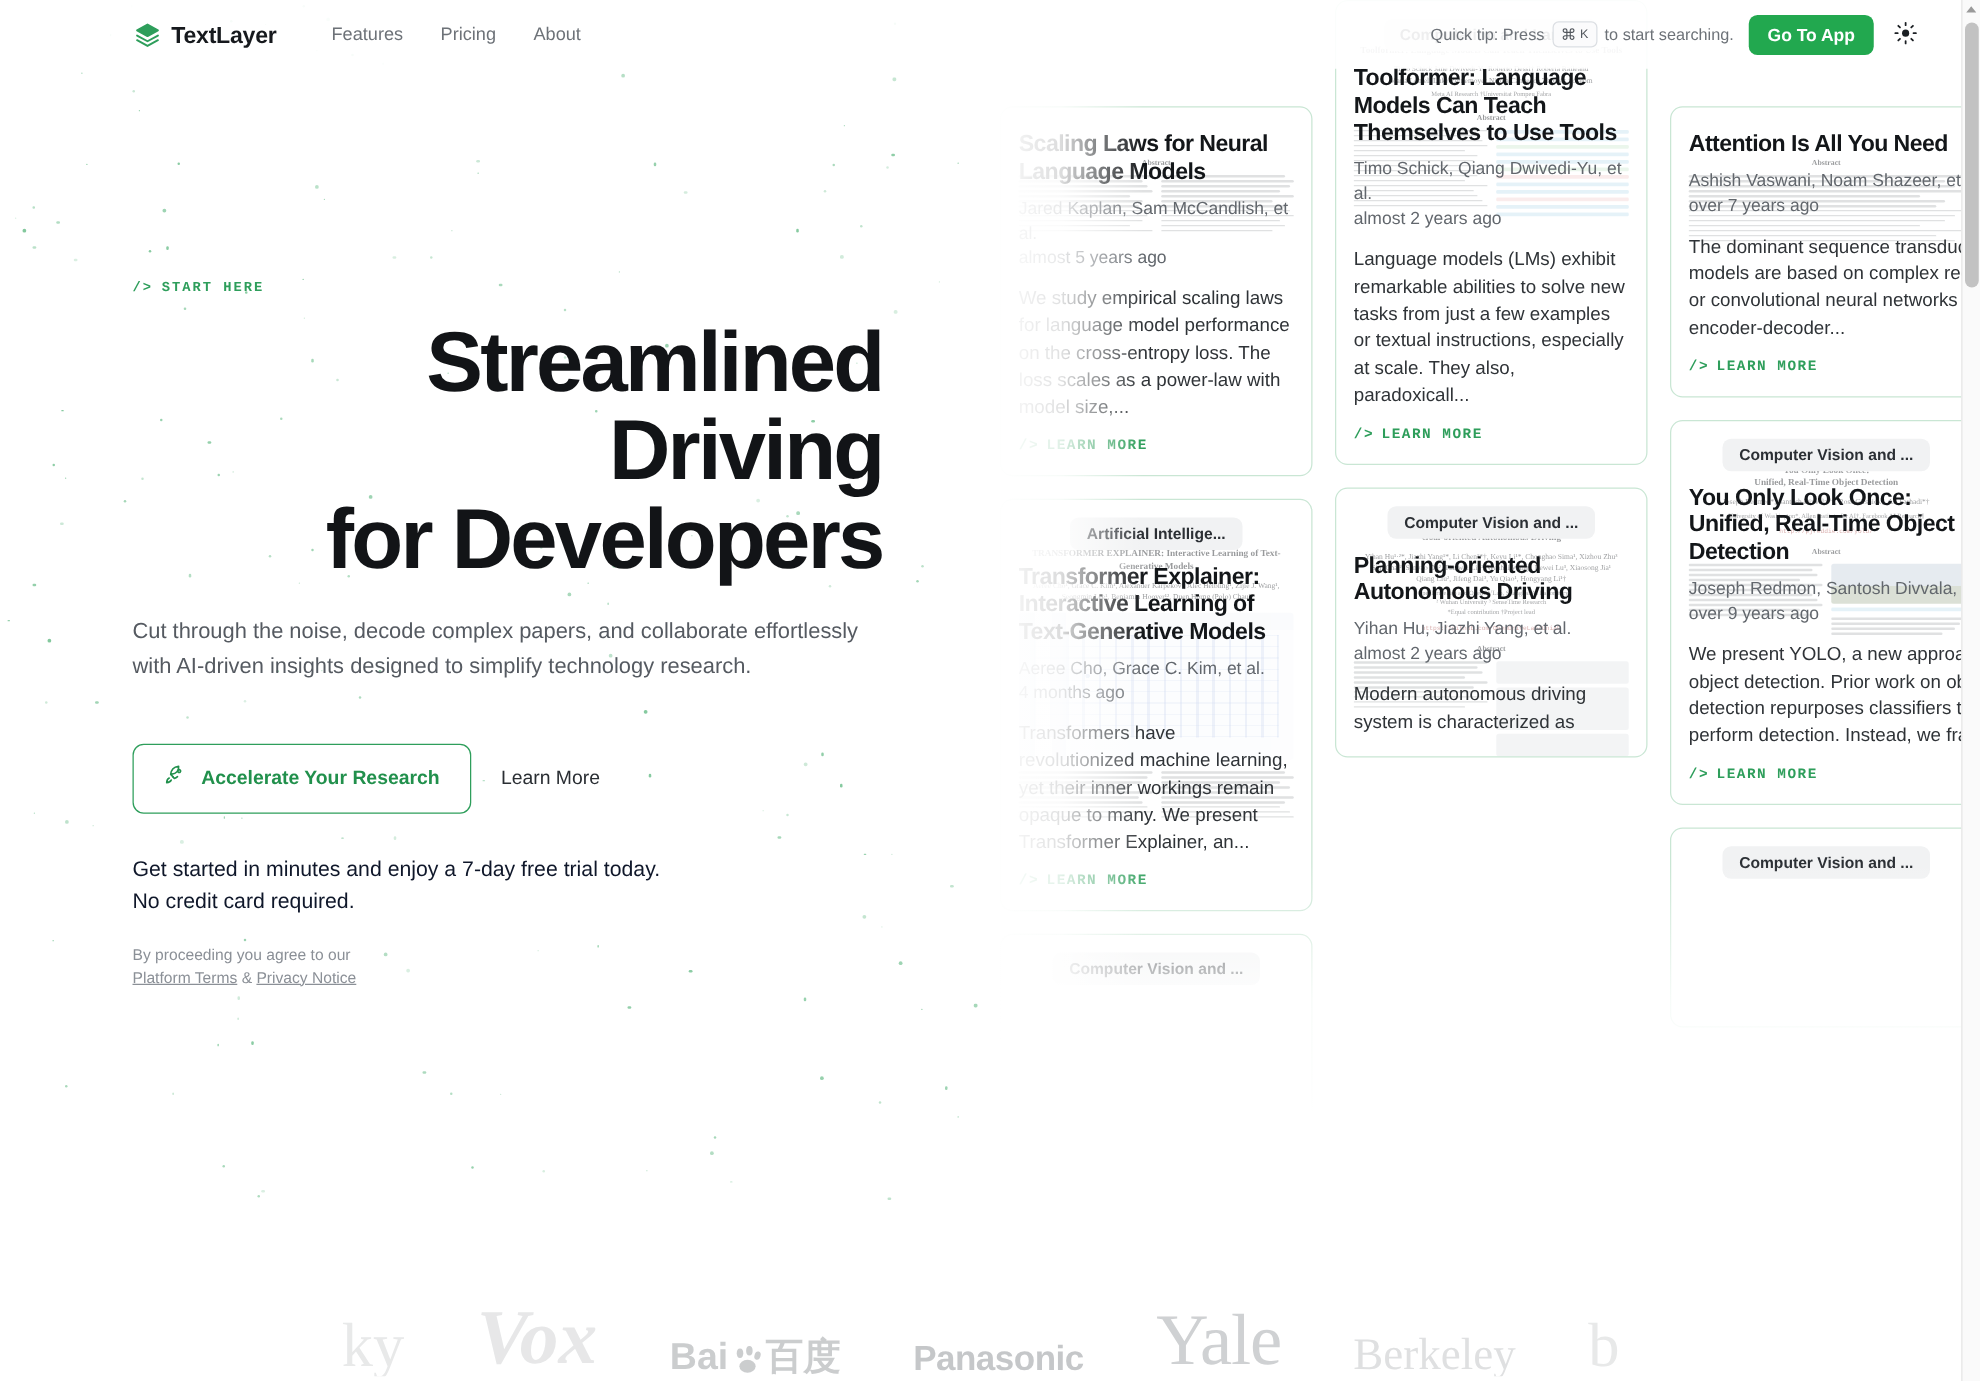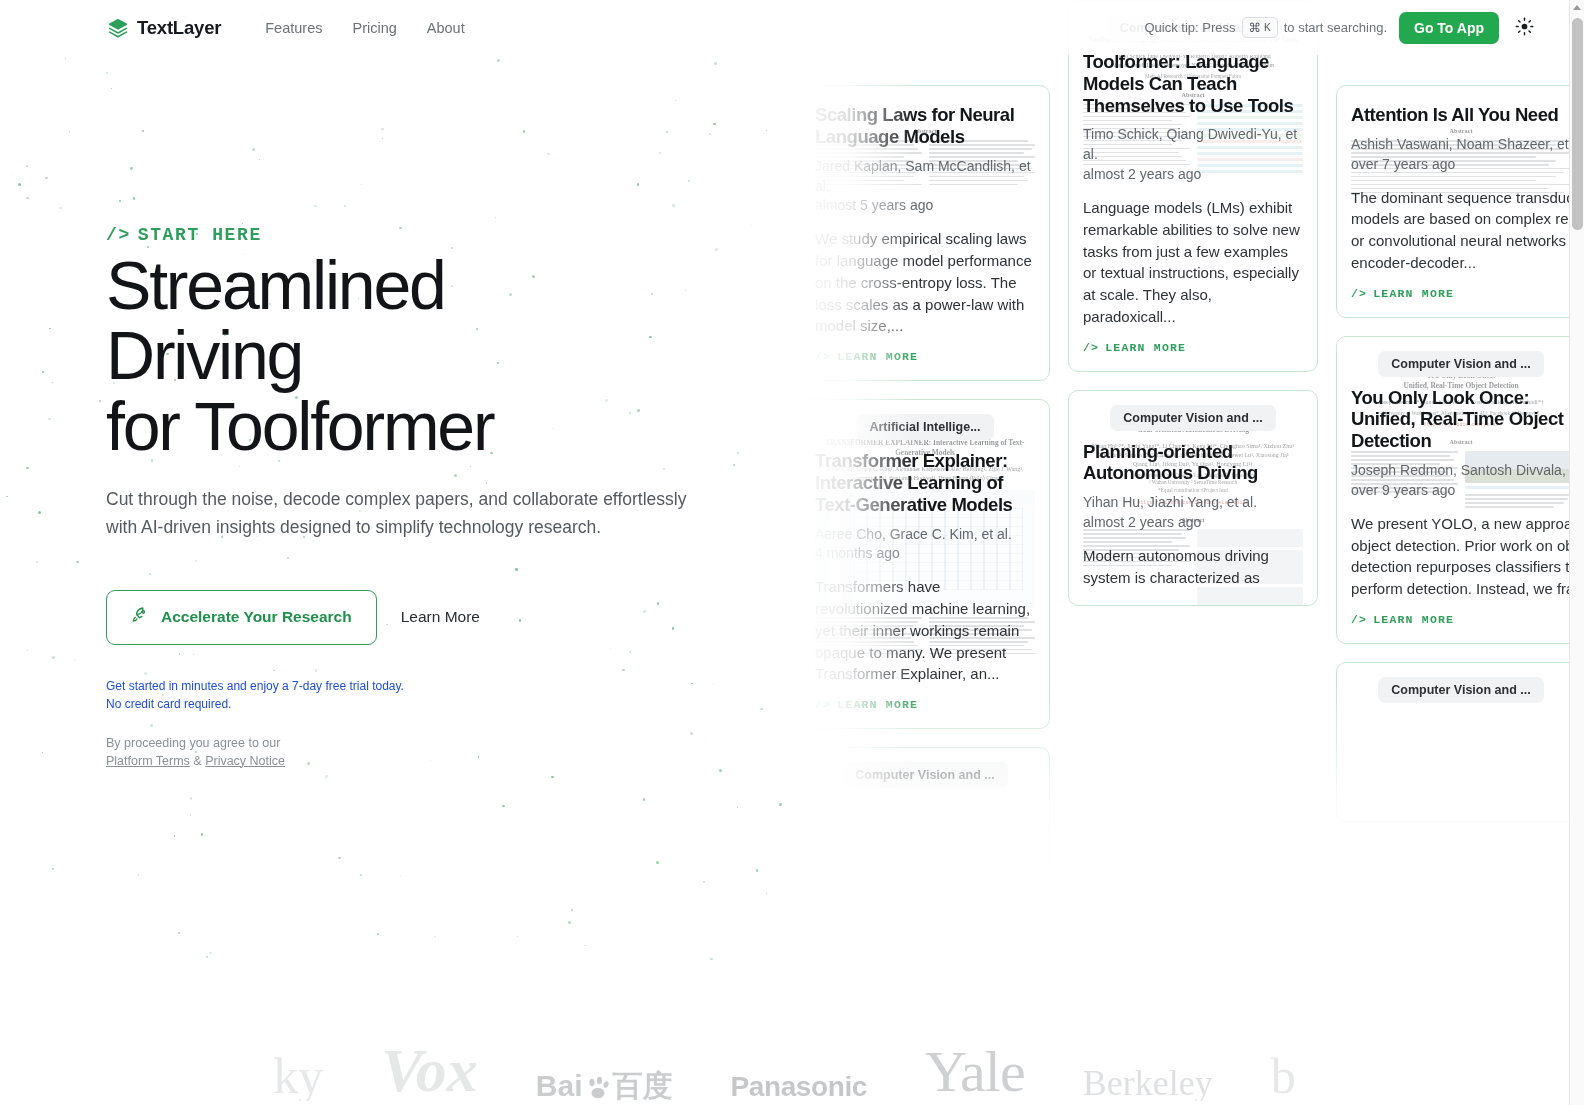--- a/index.html
+++ b/index.html
@@ -67,45 +67,45 @@
     width: 26px; height: 26px; display:flex; align-items:center; justify-content:center;
     background:none;border:none;cursor:pointer; color:#1b1f23;
   }
 
   
   .hero {
     position:absolute; left: 106px; top: 225px; width: 600px; z-index: 20;
   }
   .eyebrow {
     font-family:"Liberation Mono", monospace;
-    font-size: 18px; letter-spacing: 1.6px; color:#2e9e5b; font-weight:600;
-    margin-bottom: 5px;
+    font-size: 11px; letter-spacing: 1.6px; color:#2e9e5b; font-weight:600;
+    margin-bottom: 18px;
   }
   .eyebrow .slash { margin-right: 7px; }
   .headline {
-    font-size: 68px; line-height: 1.035; font-weight: 400;
-    letter-spacing: -2.2px; color:#121417;
+    font-size: 68px; line-height: 1.035; font-weight: 700;
+    letter-spacing: -2.2px; color:#121417;text-align:right;
   }
   .subhead {
     margin-top: 24px; font-size: 17.5px; line-height: 1.62; color:#555a61;
     width: 586px;
   }
   .btn-row { margin-top: 48px; display:flex; align-items:center; gap: 18px; }
   .btn-primary {
     display:flex; align-items:center; gap:11px;
     border: 1.6px solid #2e9e5b; border-radius: 9px;
     background:#fff; color:#21904c; font-weight:700; font-size:15.5px;
     padding: 15px 24px; cursor:pointer; font-family:"Liberation Sans", sans-serif;
   }
   .btn-secondary {
     background:none;border:none;cursor:pointer;
     font-size:15.5px;color:#2a2e33;padding:10px 6px;
     font-family:"Liberation Sans", sans-serif;
   }
-  .trial { margin-top: 32px; font-size:12px; line-height:1.5; color:#1d4ed8; }
+  .trial { margin-top: 32px; font-size:17px; line-height:1.5; color:#0f172a; }
   .legal { margin-top: 22px; font-size:12.5px; line-height:1.42; color:#8b9097; }
   .legal a { color:#8b9097; text-decoration: underline; }
 
   
   .grid-wrap {
     position:absolute; top:0; left: 795px; right: 0; height: 920px;
     overflow:hidden; z-index: 10;
   }
   .grid {
     display:flex; gap: 18px; padding-left: 5px;
@@ -740,21 +740,21 @@
   </nav>
 
   <section class="hero">
     <div class="eyebrow">
       <span class="slash">/&gt;</span><span>START HERE</span>
     </div>
 
     <h1 class="headline">
       <span>Streamlined</span><br>
       <span>Driving</span><br>
-      <span>for Toolformer</span>
+      <span>for Developers</span>
     </h1>
 
     <p class="subhead">Cut through the noise, decode complex papers, and collaborate effortlessly with AI-driven insights designed to simplify technology research.</p>
 
     <div class="btn-row">
       <button class="btn-primary">
         <span>
           <svg viewBox="0 0 24 24" width="19" height="19" fill="none" stroke="#21904c" stroke-width="1.7" stroke-linecap="round" stroke-linejoin="round">
             <path d="M5.5 14.5c-1.6.7-2.3 2.3-2.5 4.5 2.2-.2 3.8-.9 4.5-2.5"></path>
             <path d="M9.5 13.2 7 10.7c.4-4.2 3.4-7.5 8-8.2.6 4.6-2.6 7.6-6.8 8l-.2.2"></path>

